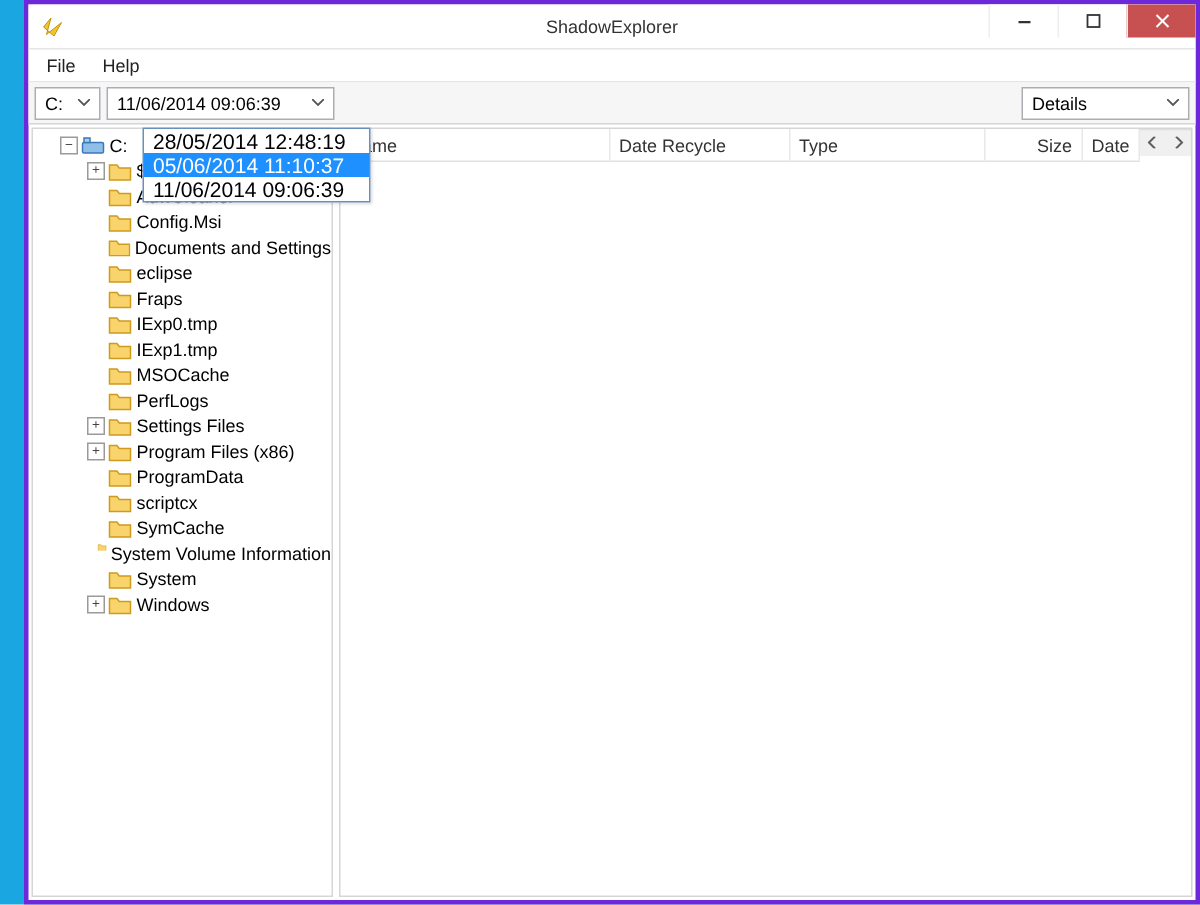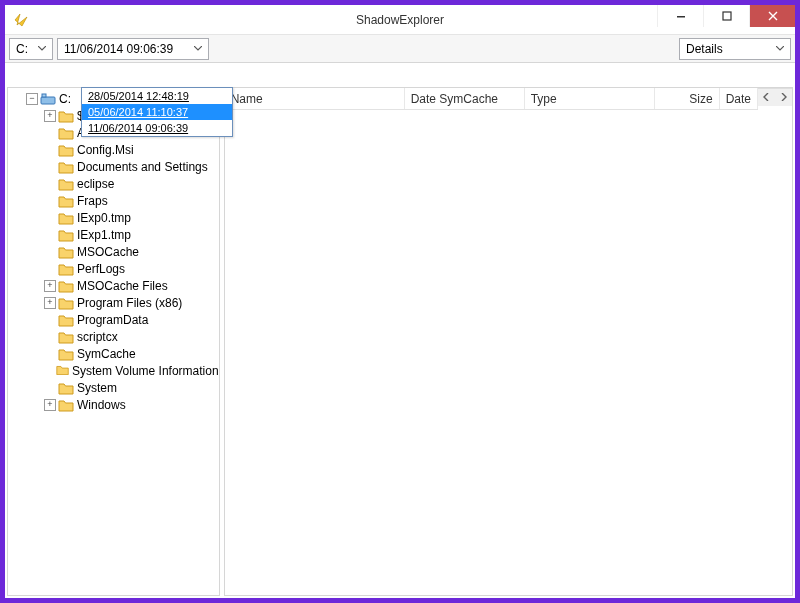--- a/index.html
+++ b/index.html
@@ -1,17 +1,17 @@
 <!DOCTYPE html>
 <html><head>
 <meta charset="utf-8">
 <style>
   * { box-sizing: border-box; margin: 0; padding: 0; font-family: "Segoe UI", Tahoma, sans-serif; font-size: 12px; }
   body { background: #1aa6e0; width: 800px; height: 603px; overflow: hidden; position: relative; }
-  .window { position: absolute; inset: 0; border: 5px solid #6d28d9; background: #fff; }
+  .window { position: absolute; inset: 0; border: 3px solid #6d28d9; background: #fff; margin-left: 16px; }
   .titlebar { height: 30px; background: #fff; display: flex; align-items: center; position: relative; border-bottom: 1px solid #e5e5e5; }
   .titlebar .app-icon { width: 16px; height: 16px; margin-left: 8px; }
   .titlebar .title { position: absolute; left: 0; right: 0; text-align: center; color: #333; font-size: 12px; pointer-events: none; }
   .winbtns { position: absolute; right: 0; top: 0; display: flex; height: 22px; }
   .winbtn { width: 46px; height: 22px; display: flex; align-items: center; justify-content: center; background: #fff; border-left: 1px solid #eee; cursor: default; }
   .winbtn.close { background: #c75050; color: #fff; }
   .winbtn svg { width: 10px; height: 10px; }
   .menubar { height: 22px; background: #fff; display: flex; align-items: center; padding: 0 4px; gap: 2px; border-bottom: 1px solid #e5e5e5; }
   .menu-item { padding: 2px 8px; color: #222; }
   .toolbar { height: 28px; background: #f6f6f6; border-bottom: 1px solid #d6d6d6; display: flex; align-items: center; padding: 2px 4px; gap: 4px; }
@@ -35,21 +35,21 @@
   .list-header { height: 22px; border-bottom: 1px solid #e2e2e2; display: flex; }
   .list-col { border-right: 1px solid #e8e8e8; padding: 3px 6px; color: #333; display: flex; align-items: center; font-size: 12px; }
   .list-col.size { justify-content: flex-end; }
   .list-body { flex: 1; }
   .hscroll { height: 17px; background: #f0f0f0; border-top: 1px solid #dedede; display: flex; align-items: center; }
   .scroll-btn { width: 17px; height: 17px; display:flex; align-items:center; justify-content:center; color:#555; background:#f0f0f0; }
   .scroll-track { flex:1; height: 17px; background:#f0f0f0; position: relative; }
   .scroll-thumb { position:absolute; left:0; top:2px; bottom:2px; width:85%; background:#cdcdcd; }
   
   .dropdown { position: absolute; top: 82px; left: 76px; width: 152px; border: 1px solid #6b8fbb; background: #fff; z-index: 10; box-shadow: 1px 1px 2px rgba(0,0,0,.15); }
-  .dropdown-item { padding: 1px 6px; height: 16px; line-height: 14px; font-size: 11px; color: #000; text-decoration: underline; }
+  .dropdown-item { padding: 1px 6px; height: 16px; line-height: 14px; font-size: 14px; color: #000; }
   .dropdown-item.highlight { background: #1e90ff; color: #fff; }
   .tree-label { font-size: 12px; color: #000; }
 </style>
 </head>
 <body>
 
 <div class="window">
 
   <div class="titlebar">
     <span class="app-icon">
@@ -70,20 +70,24 @@
           </svg>
         </div>
       <div class="winbtn close">
           <svg viewBox="0 0 10 10">
             <path d="M1 1 L9 9 M9 1 L1 9" stroke="#fff" stroke-width="1.4"></path>
           </svg>
         </div>
     </div>
   </div>
 
+  <div class="menubar">
+    <div class="menu-item">File</div>
+    <div class="menu-item">Help</div>
+  </div>
 
   <div class="toolbar">
     <div class="drive-select">
       <span>C:</span>
       <span class="select-arrow">
           <svg width="8" height="5" viewBox="0 0 8 5">
             <path d="M0 0 L4 4 L8 0" fill="none" stroke="#555" stroke-width="1.2"></path>
           </svg>
         </span>
     </div>
@@ -217,21 +221,21 @@
             </span>
             <span class="tree-label">PerfLogs</span>
           </div>
         <div class="tree-row indent-1">
             <span class="expander">+</span>
             <span class="node-icon">
               <svg class="folder-svg" viewBox="0 0 16 14">
                 <path d="M1 3h5l1.5 2H15v8H1z" fill="#f9d36b" stroke="#cf9b1f"></path>
               </svg>
             </span>
-            <span class="tree-label">MSOCache Files</span>
+            <span class="tree-label">Settings Files</span>
           </div>
         <div class="tree-row indent-1">
             <span class="expander">+</span>
             <span class="node-icon">
               <svg class="folder-svg" viewBox="0 0 16 14">
                 <path d="M1 3h5l1.5 2H15v8H1z" fill="#f9d36b" stroke="#cf9b1f"></path>
               </svg>
             </span>
             <span class="tree-label">Program Files (x86)</span>
           </div>
@@ -288,21 +292,21 @@
               </svg>
             </span>
             <span class="tree-label">Windows</span>
           </div>
       </div>
     </div>
 
     <div class="list-panel">
       <div class="list-header">
         <div class="list-col" style="width:180px">Name</div>
-        <div class="list-col" style="width:120px">Date SymCache</div>
+        <div class="list-col" style="width:120px">Date Recycle</div>
         <div class="list-col" style="width:130px">Type</div>
         <div class="list-col size" style="width:65px">Size</div>
         <div class="list-col" style="flex:1">Date</div>
       </div>
       <div class="list-body"></div>
       <div class="hscroll">
         <div class="scroll-btn">
             <svg width="7" height="8" viewBox="0 0 7 8">
               <path d="M5 0 L1 4 L5 8" fill="none" stroke="#606060" stroke-width="1.4"></path>
             </svg>

